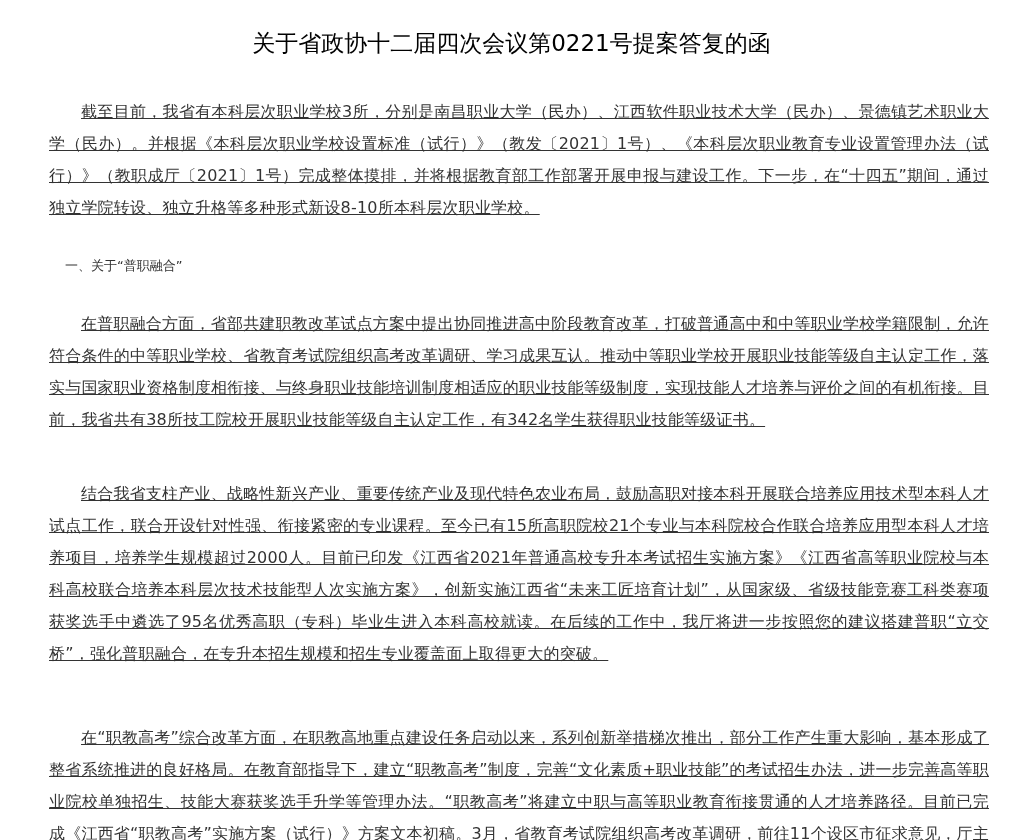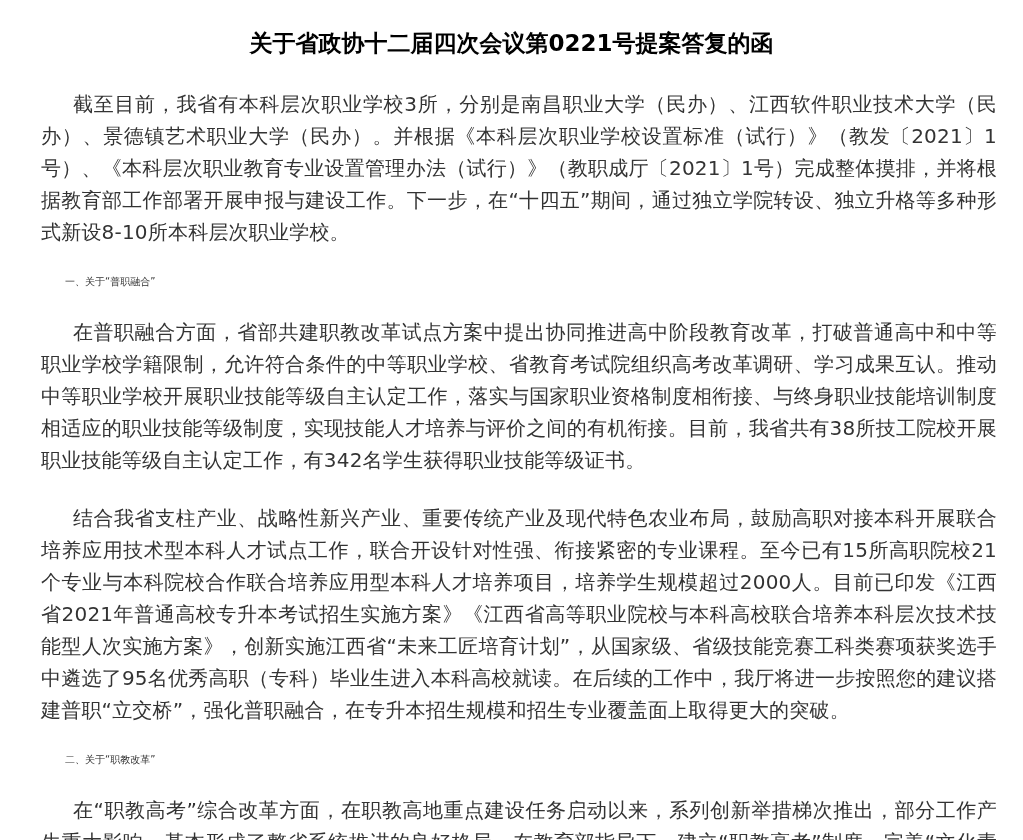--- a/index.html
+++ b/index.html
@@ -15,37 +15,38 @@
       width: 1023px;
       box-sizing: border-box;
       padding: 0 18px 0 33px;
     }
     .title {
       margin: 0;
       padding-top: 28px;
       height: 52px;
       text-align: center;
       font-size: 23px;
-      font-weight: bold;
+      font-weight: normal;
       color: #000000;
       letter-spacing: 0px;
       padding-right: 15px;
     }
     .para {
-      margin: 8px;
-      font-size: 20px;
+      margin: 16px;
+      font-size: 16px;
       line-height: 32px;
       text-align: justify;
       text-indent: 32px;
       letter-spacing: 0.2px;
+      text-decoration: underline;
     }
     .p-gap { height: 10px; }
     .heading {
       margin: 0;
-      font-size: 10px;
+      font-size: 13px;
       line-height: 32px;
       text-indent: 32px;
     }
   </style>
 </head>
 <body>
 
 <div class="doc">
   <h1 class="title">关于省政协十二届四次会议第0221号提案答复的函</h1>
 
@@ -54,17 +55,16 @@
 
   <p class="heading">一、关于“普职融合”</p>
   <div class="p-gap"></div>
 
   <p class="para">在普职融合方面，省部共建职教改革试点方案中提出协同推进高中阶段教育改革，打破普通高中和中等职业学校学籍限制，允许符合条件的中等职业学校、省教育考试院组织高考改革调研、学习成果互认。推动中等职业学校开展职业技能等级自主认定工作，落实与国家职业资格制度相衔接、与终身职业技能培训制度相适应的职业技能等级制度，实现技能人才培养与评价之间的有机衔接。目前，我省共有38所技工院校开展职业技能等级自主认定工作，有342名学生获得职业技能等级证书。</p>
   <div class="p-gap"></div>
 
   <p class="para">结合我省支柱产业、战略性新兴产业、重要传统产业及现代特色农业布局，鼓励高职对接本科开展联合培养应用技术型本科人才试点工作，联合开设针对性强、衔接紧密的专业课程。至今已有15所高职院校21个专业与本科院校合作联合培养应用型本科人才培养项目，培养学生规模超过2000人。目前已印发《江西省2021年普通高校专升本考试招生实施方案》《江西省高等职业院校与本科高校联合培养本科层次技术技能型人次实施方案》，创新实施江西省“未来工匠培育计划”，从国家级、省级技能竞赛工科类赛项获奖选手中遴选了95名优秀高职（专科）毕业生进入本科高校就读。在后续的工作中，我厅将进一步按照您的建议搭建普职“立交桥”，强化普职融合，在专升本招生规模和招生专业覆盖面上取得更大的突破。</p>
   <div class="p-gap"></div>
 
-  <p class="heading">二、关于“职教改革”</p>
   <div class="p-gap"></div>
 
   <p class="para">在“职教高考”综合改革方面，在职教高地重点建设任务启动以来，系列创新举措梯次推出，部分工作产生重大影响，基本形成了整省系统推进的良好格局。在教育部指导下，建立“职教高考”制度，完善“文化素质+职业技能”的考试招生办法，进一步完善高等职业院校单独招生、技能大赛获奖选手升学等管理办法。“职教高考”将建立中职与高等职业教育衔接贯通的人才培养路径。目前已完成《江西省“职教高考”实施方案（试行）》方案文本初稿。3月，省教育考试院组织高考改革调研，前往11个设区市征求意见，厅主要领导带队前往教育部学生司就“职教高考”方案进行沟通，教育部学生司提出了修改意见。目前已经完成意见汇总，下一步将按照教育部要求完善方案并向社会公布。</p>
 </div>
 
 </body></html>

